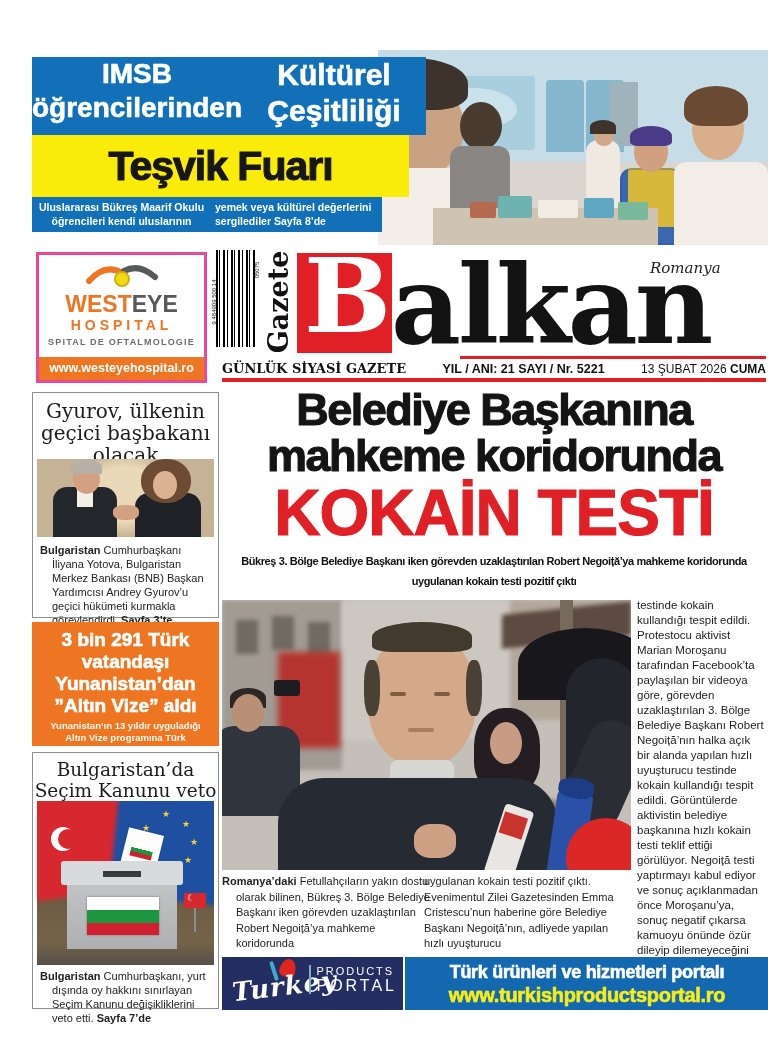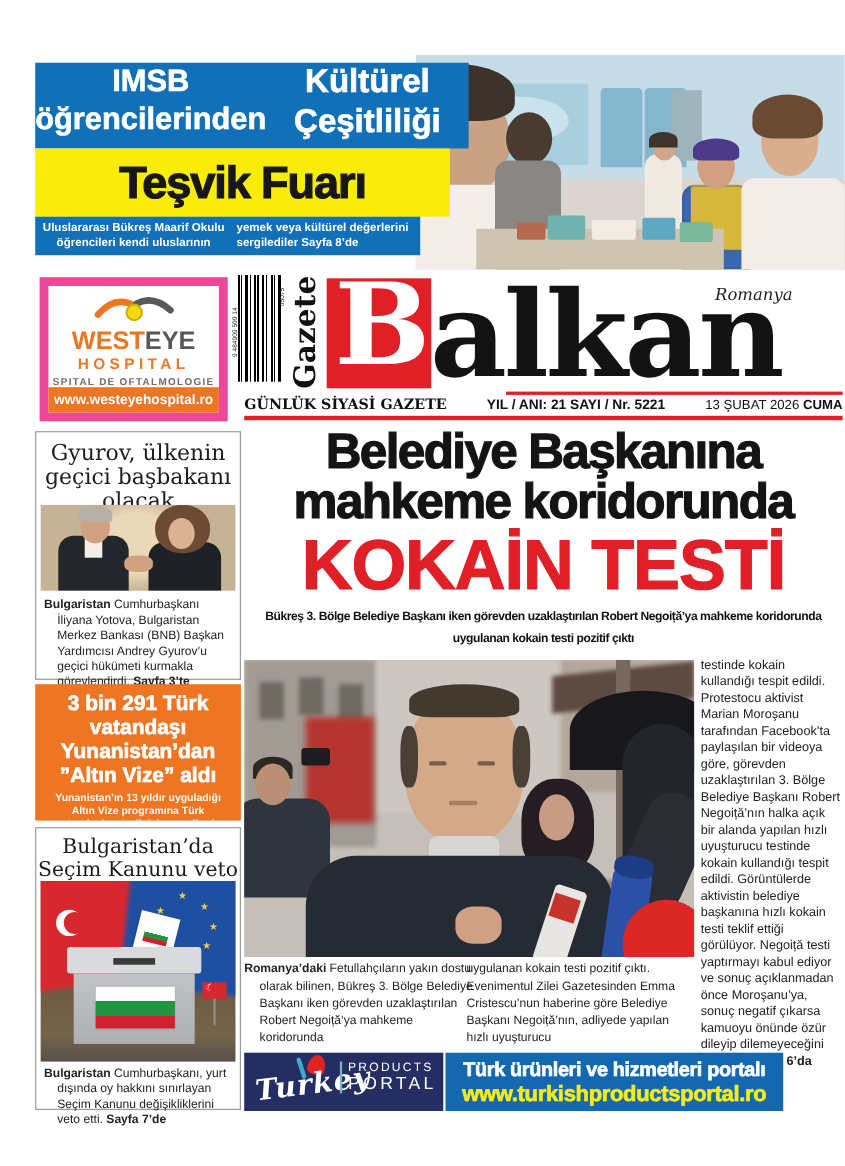--- a/index.html
+++ b/index.html
@@ -27,21 +27,21 @@
   .top-blue1 .l2{font-size:30px;line-height:36px;font-weight:700;}
   .top-yellow{left:32px;top:135px;width:377px;height:62px;background:#f8ec08;color:#171717;
               display:flex;align-items:center;justify-content:center;z-index:3;}
   .top-yellow .l3{font-size:41px;font-weight:700;letter-spacing:-1px;}
   .top-blue2{left:32px;top:197px;width:350px;height:35px;background:#1170b8;color:#fff;display:flex;z-index:3;}
   .top-blue2 .c{width:50%;font-size:10.5px;line-height:13.5px;font-weight:700;padding-top:4px;}
   .top-blue2 .c1{text-align:center;padding-left:6px;}
   .top-blue2 .c2{text-align:left;padding-left:10px;}
 
   
-  .westeye{left:36px;top:252px;width:171px;height:131px;background:#fff;border:8px solid #ec4899;box-sizing:border-box;text-align:center;}
+  .westeye{left:36px;top:252px;width:171px;height:131px;background:#fff;border:3px solid #ec4899;box-sizing:border-box;text-align:center;}
   .we-eye{position:absolute;left:50%;top:6px;transform:translateX(-50%);}
   .we-brand{position:absolute;left:0;right:0;top:36px;font-size:23px;font-weight:700;letter-spacing:0;}
   .we-brand .w{color:#ee7623;}.we-brand .e{color:#58595b;}
   .we-hosp{position:absolute;left:0;right:0;top:62px;font-size:14px;font-weight:700;color:#ee7623;letter-spacing:4px;}
   .we-tag{position:absolute;left:0;right:0;top:82px;font-size:9px;color:#6d6e70;letter-spacing:1.2px;font-weight:700;}
   .we-url{position:absolute;left:0;right:0;bottom:0;height:23px;background:#ee7623;color:#fff;font-size:12.5px;font-weight:700;line-height:23px;}
   .barcode{left:216px;top:250px;width:40px;height:97px;
      background:repeating-linear-gradient(90deg,#000 0 2px,#fff 2px 3px,#000 3px 4px,#fff 4px 7px,#000 7px 9px,#fff 9px 11px,#000 11px 12px,#fff 12px 15px);}
   .bc-num{left:209px;top:262px;width:10px;height:80px;font-size:6px;color:#222;}
   .bc-num span,.bc-top span{position:absolute;left:50%;top:50%;transform:translate(-50%,-50%) rotate(-90deg);white-space:nowrap;}
@@ -148,21 +148,21 @@
 
   
   .banner-turkey{left:222px;top:957px;width:181px;height:53px;background:#252e62;overflow:hidden;}
   .tk-script{position:absolute;left:10px;top:14px;font-family:"DejaVu Serif",serif;font-style:italic;font-weight:700;
              font-size:26px;color:#fff;transform:rotate(-7deg);letter-spacing:1px;}
   .tk-tulip{position:absolute;left:58px;top:2px;width:16px;height:18px;background:#e02420;border-radius:60% 60% 50% 50%/80% 80% 30% 30%;transform:rotate(14deg);}
   .tk-leaf{position:absolute;left:50px;top:4px;width:4px;height:20px;background:#3fa9c9;border-radius:2px;transform:rotate(-18deg);}
   .tk-words{position:absolute;right:6px;top:8px;color:#fff;text-align:left;border-left:2px solid #7fb2c9;padding-left:5px;}
   .tk-products{font-size:11px;letter-spacing:2px;font-weight:400;}
   .tk-portal{font-size:16px;letter-spacing:3px;font-weight:400;line-height:17px;}
-  .banner-blue{left:405px;top:957px;width:307px;height:53px;background:#1368b0;text-align:center;
+  .banner-blue{left:405px;top:957px;width:364px;height:53px;background:#1368b0;text-align:center;
                display:flex;flex-direction:column;justify-content:center;}
   .bb-1{color:#fff;font-size:18px;font-weight:700;line-height:22px;letter-spacing:-0.3px;}
   .bb-2{color:#f8ec1b;font-size:20px;font-weight:700;line-height:24px;letter-spacing:-0.3px;}
 </style>
 </head>
 <body>
 
 <div class="abs top-photo">
   <div class="gym-wall"></div>
   <div class="gym-floor"></div>

